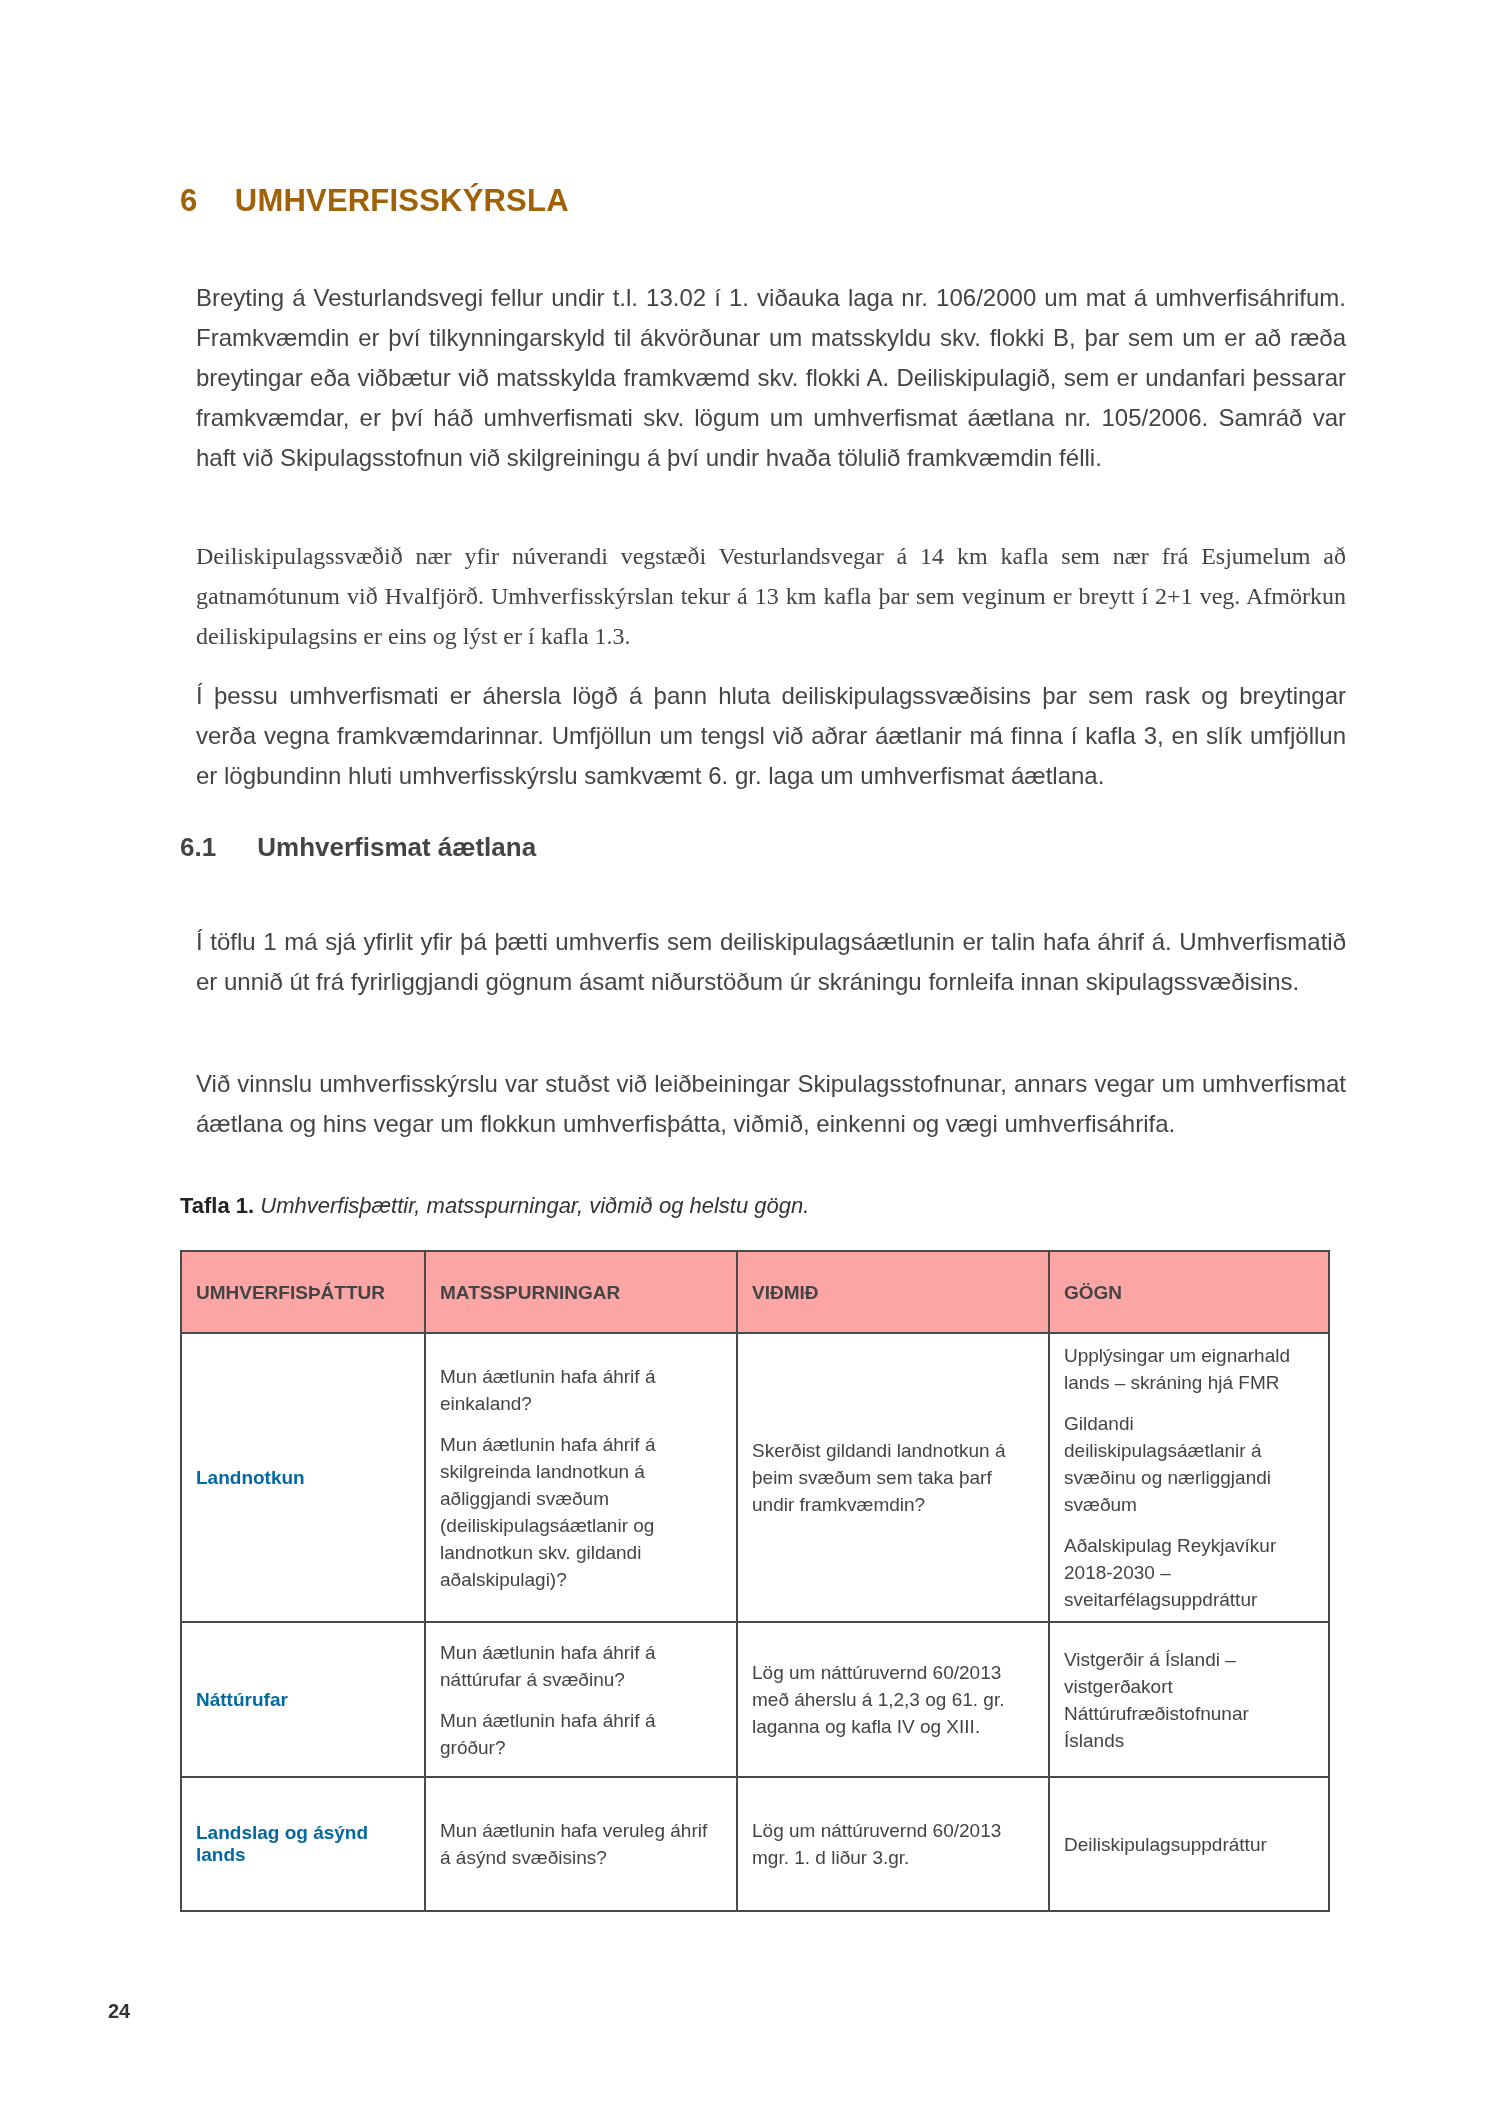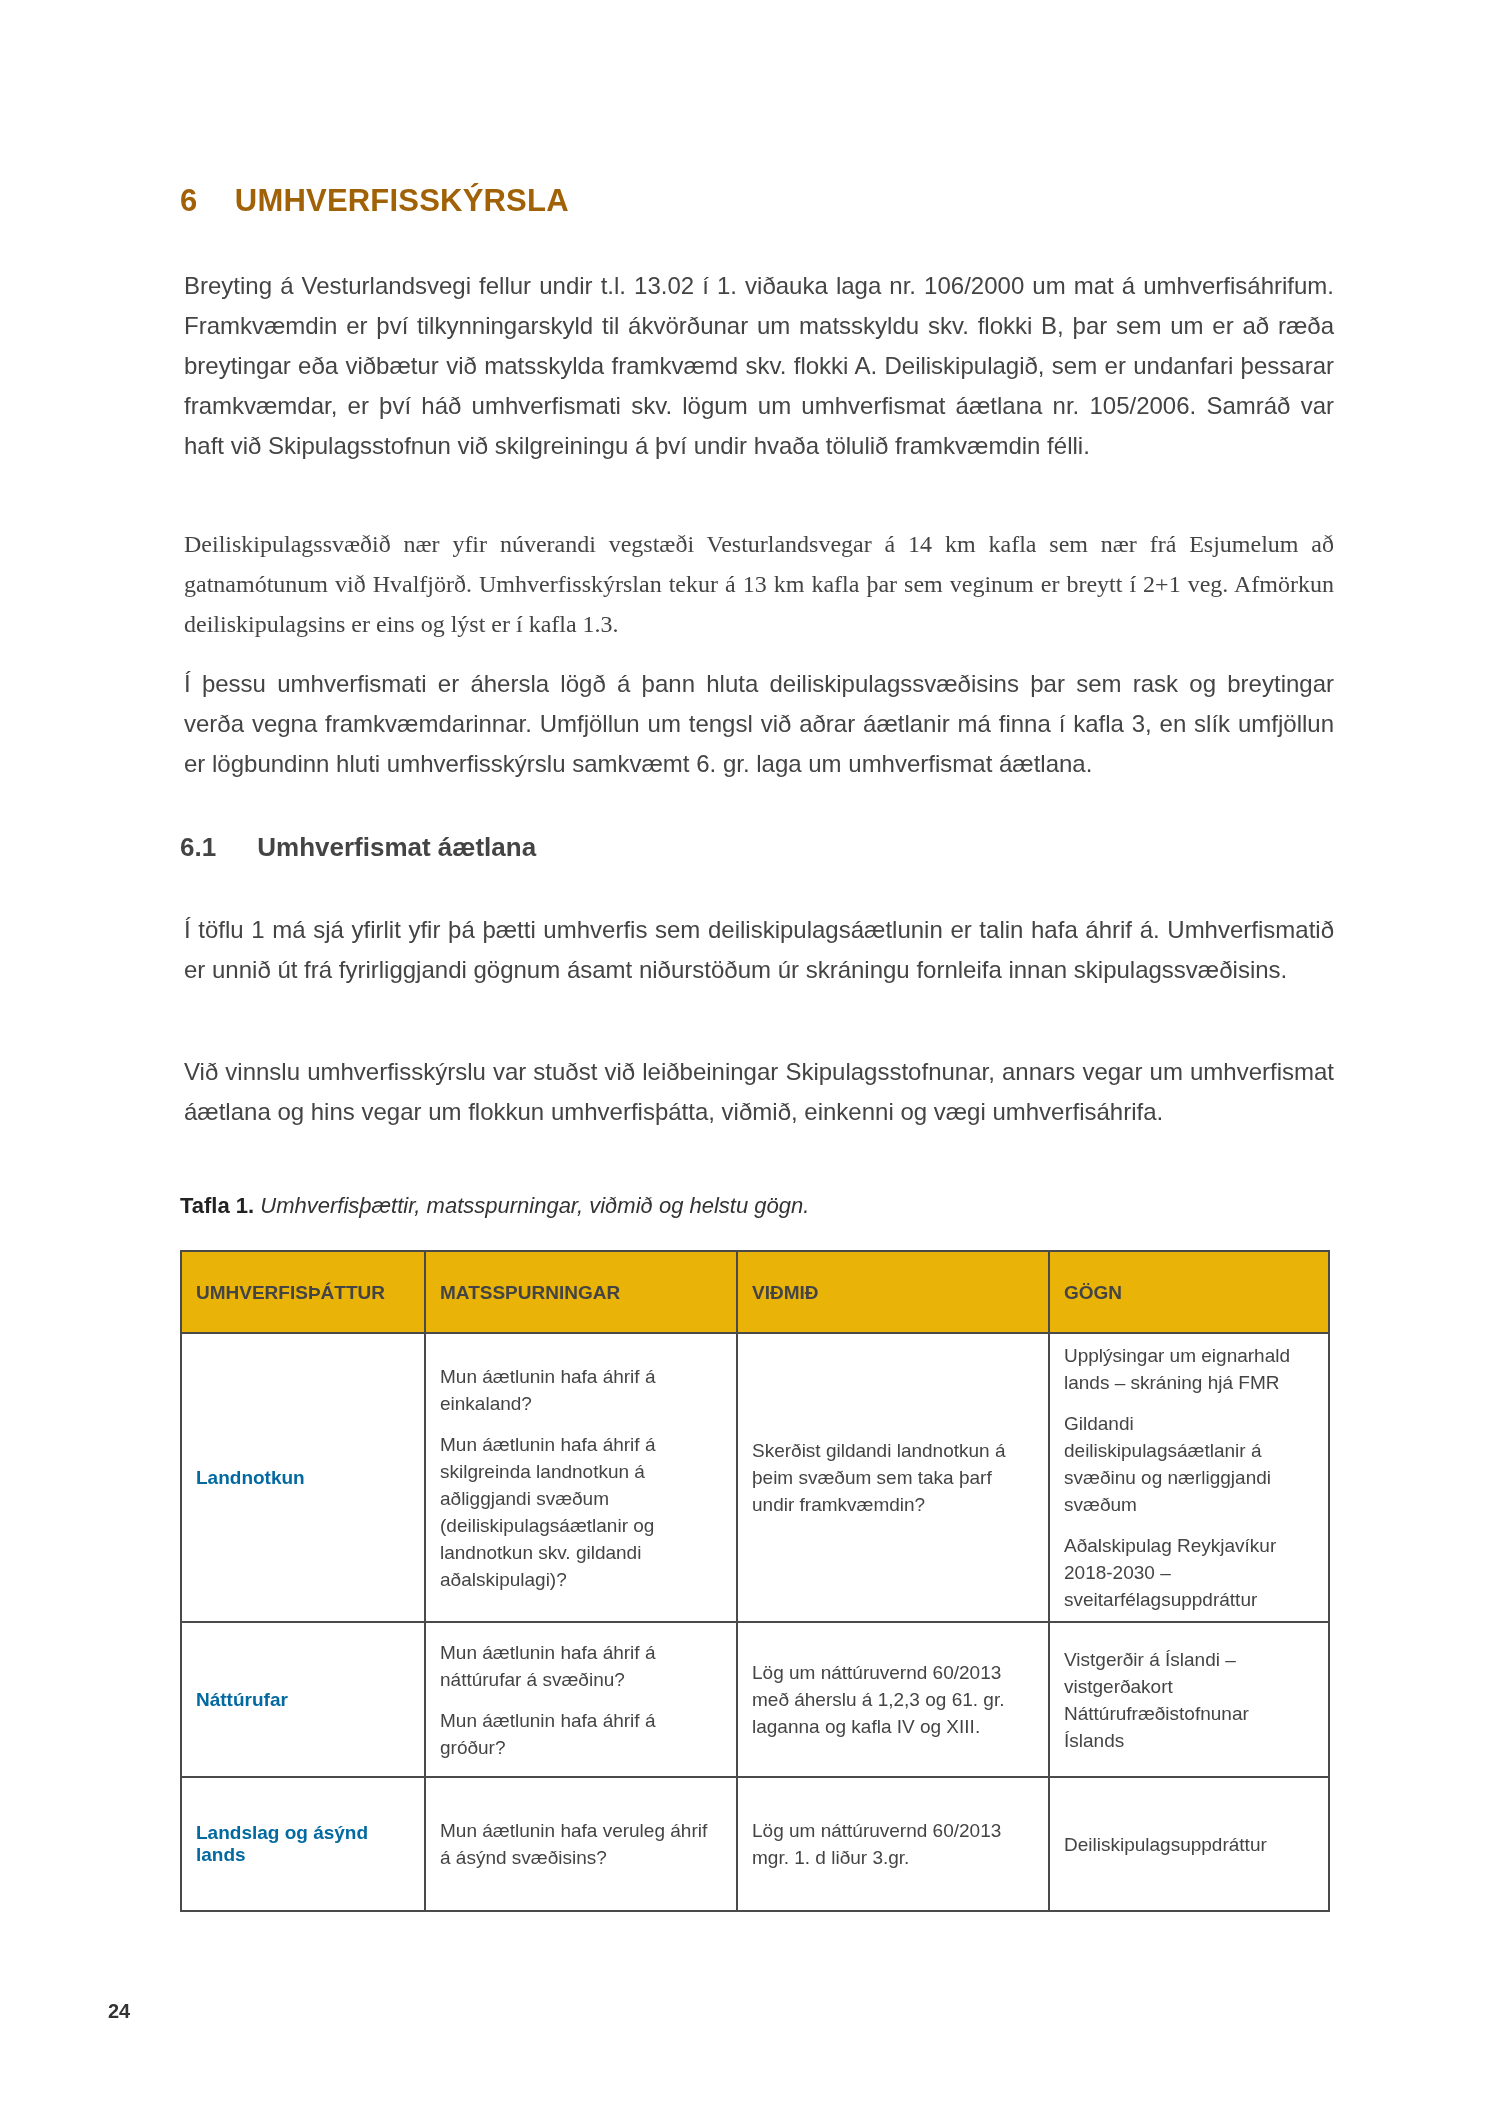--- a/index.html
+++ b/index.html
@@ -10,21 +10,21 @@
     .page { position: absolute; left: 0; top: 0; width: 1500px; height: 2122px; }
     .h1 {
       position: absolute; left: 180px; top: 183px;
       font-size: 31px; font-weight: bold; color: #a16207; letter-spacing: 0.2px;
       font-family: "Liberation Sans", sans-serif;
     }
     .h1 .num { display: inline-block; width: 46px; }
     .body-text {
       position: absolute; left: 180px; width: 1150px;
       font-size: 24px; line-height: 40px; color: #444;
-      text-align: justify; margin: 4px;
+      text-align: justify; margin: 16px;
       font-family: "Liberation Sans", sans-serif;
     }
     .h2 {
       position: absolute; left: 180px; top: 832px;
       font-size: 26px; font-weight: bold; color: #444;
     }
     .h2 .num { display: inline-block; width: 70px; }
     .caption {
       position: absolute; left: 180px; top: 1193px;
       font-size: 22px; color: #333;
@@ -33,21 +33,21 @@
     .caption i { font-style: italic; }
     table.main {
       position: absolute; left: 180px; top: 1250px; width: 1150px;
       border-collapse: collapse; font-size: 19px; color: #444;
     }
     table.main th, table.main td {
       border: 2px solid #4a4a4a; vertical-align: middle; text-align: left;
       padding: 8px 14px;
     }
     table.main th {
-      background: #eab308; font-weight: bold; height: 62px;
+      background: #fca5a5; font-weight: bold; height: 62px;
       font-size: 19px; color: #444; padding-top: 10px;
     }
     table.main td.factor { font-weight: bold; color: #0369a1; }
     .cell-para { margin: 0 0 14px 0; line-height: 27px; }
     .cell-para:last-child { margin-bottom: 0; }
     .col1 { width: 214px; }
     .col2 { width: 282px; }
     .col3 { width: 282px; }
     .pagenum {
       position: absolute; left: 108px; top: 2000px;

